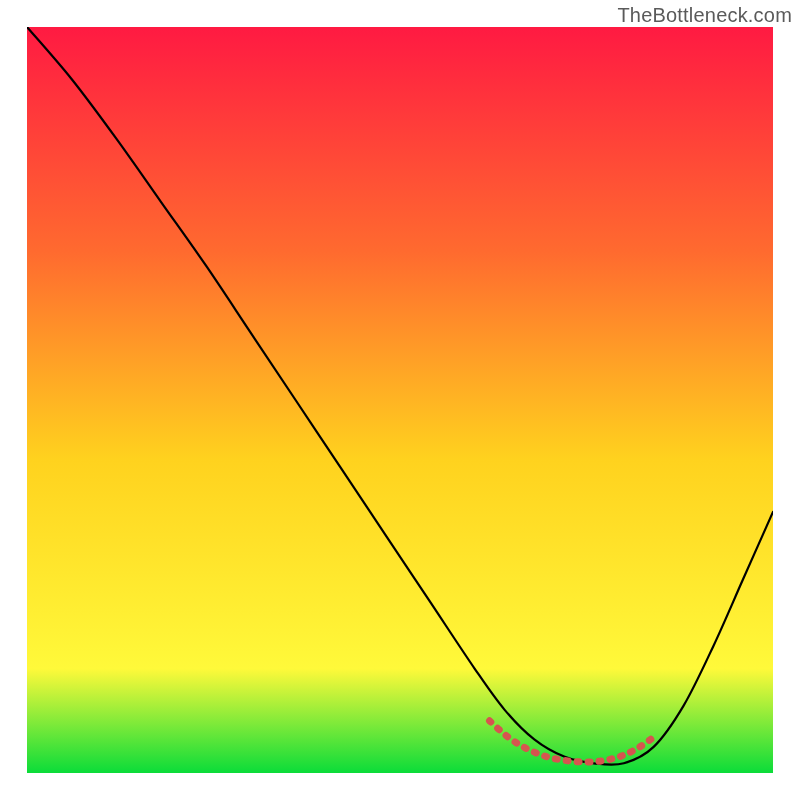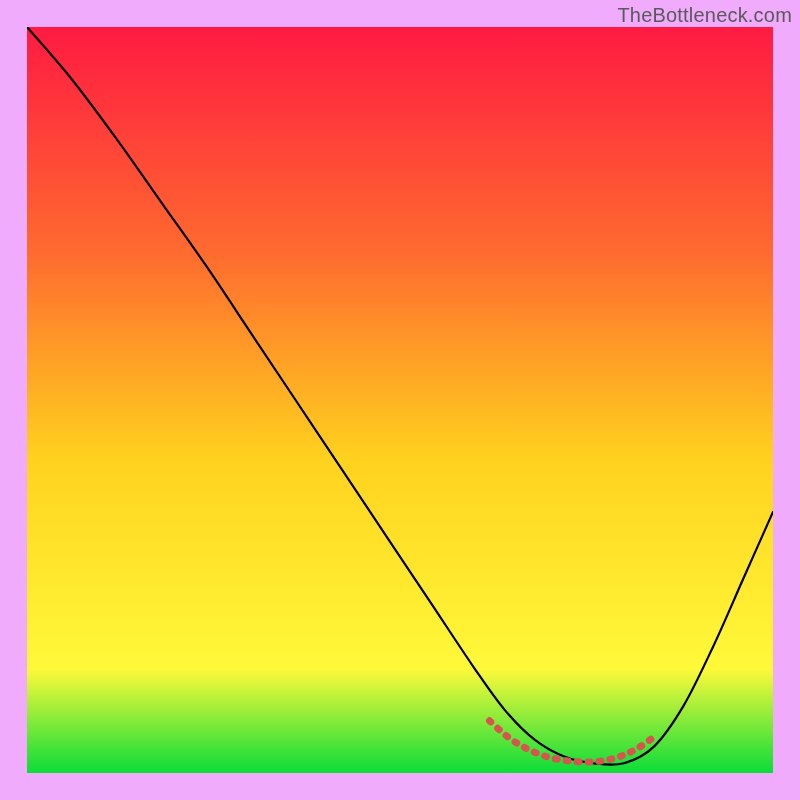--- a/index.html
+++ b/index.html
@@ -7,21 +7,21 @@
     padding: 0;
     width: 800px;
     height: 800px;
     background: #000;
     overflow: hidden;
   }
   .container {
     position: relative;
     width: 800px;
     height: 800px;
-    background: #f0abfc;
+    background: #ffffff;
   }
   .watermark {
     position: absolute;
     top: 4px;
     right: 8px;
     font-family: Arial, Helvetica, sans-serif;
     font-size: 20px;
     font-weight: 500;
     color: #5a5a5a;
     letter-spacing: 0.2px;

